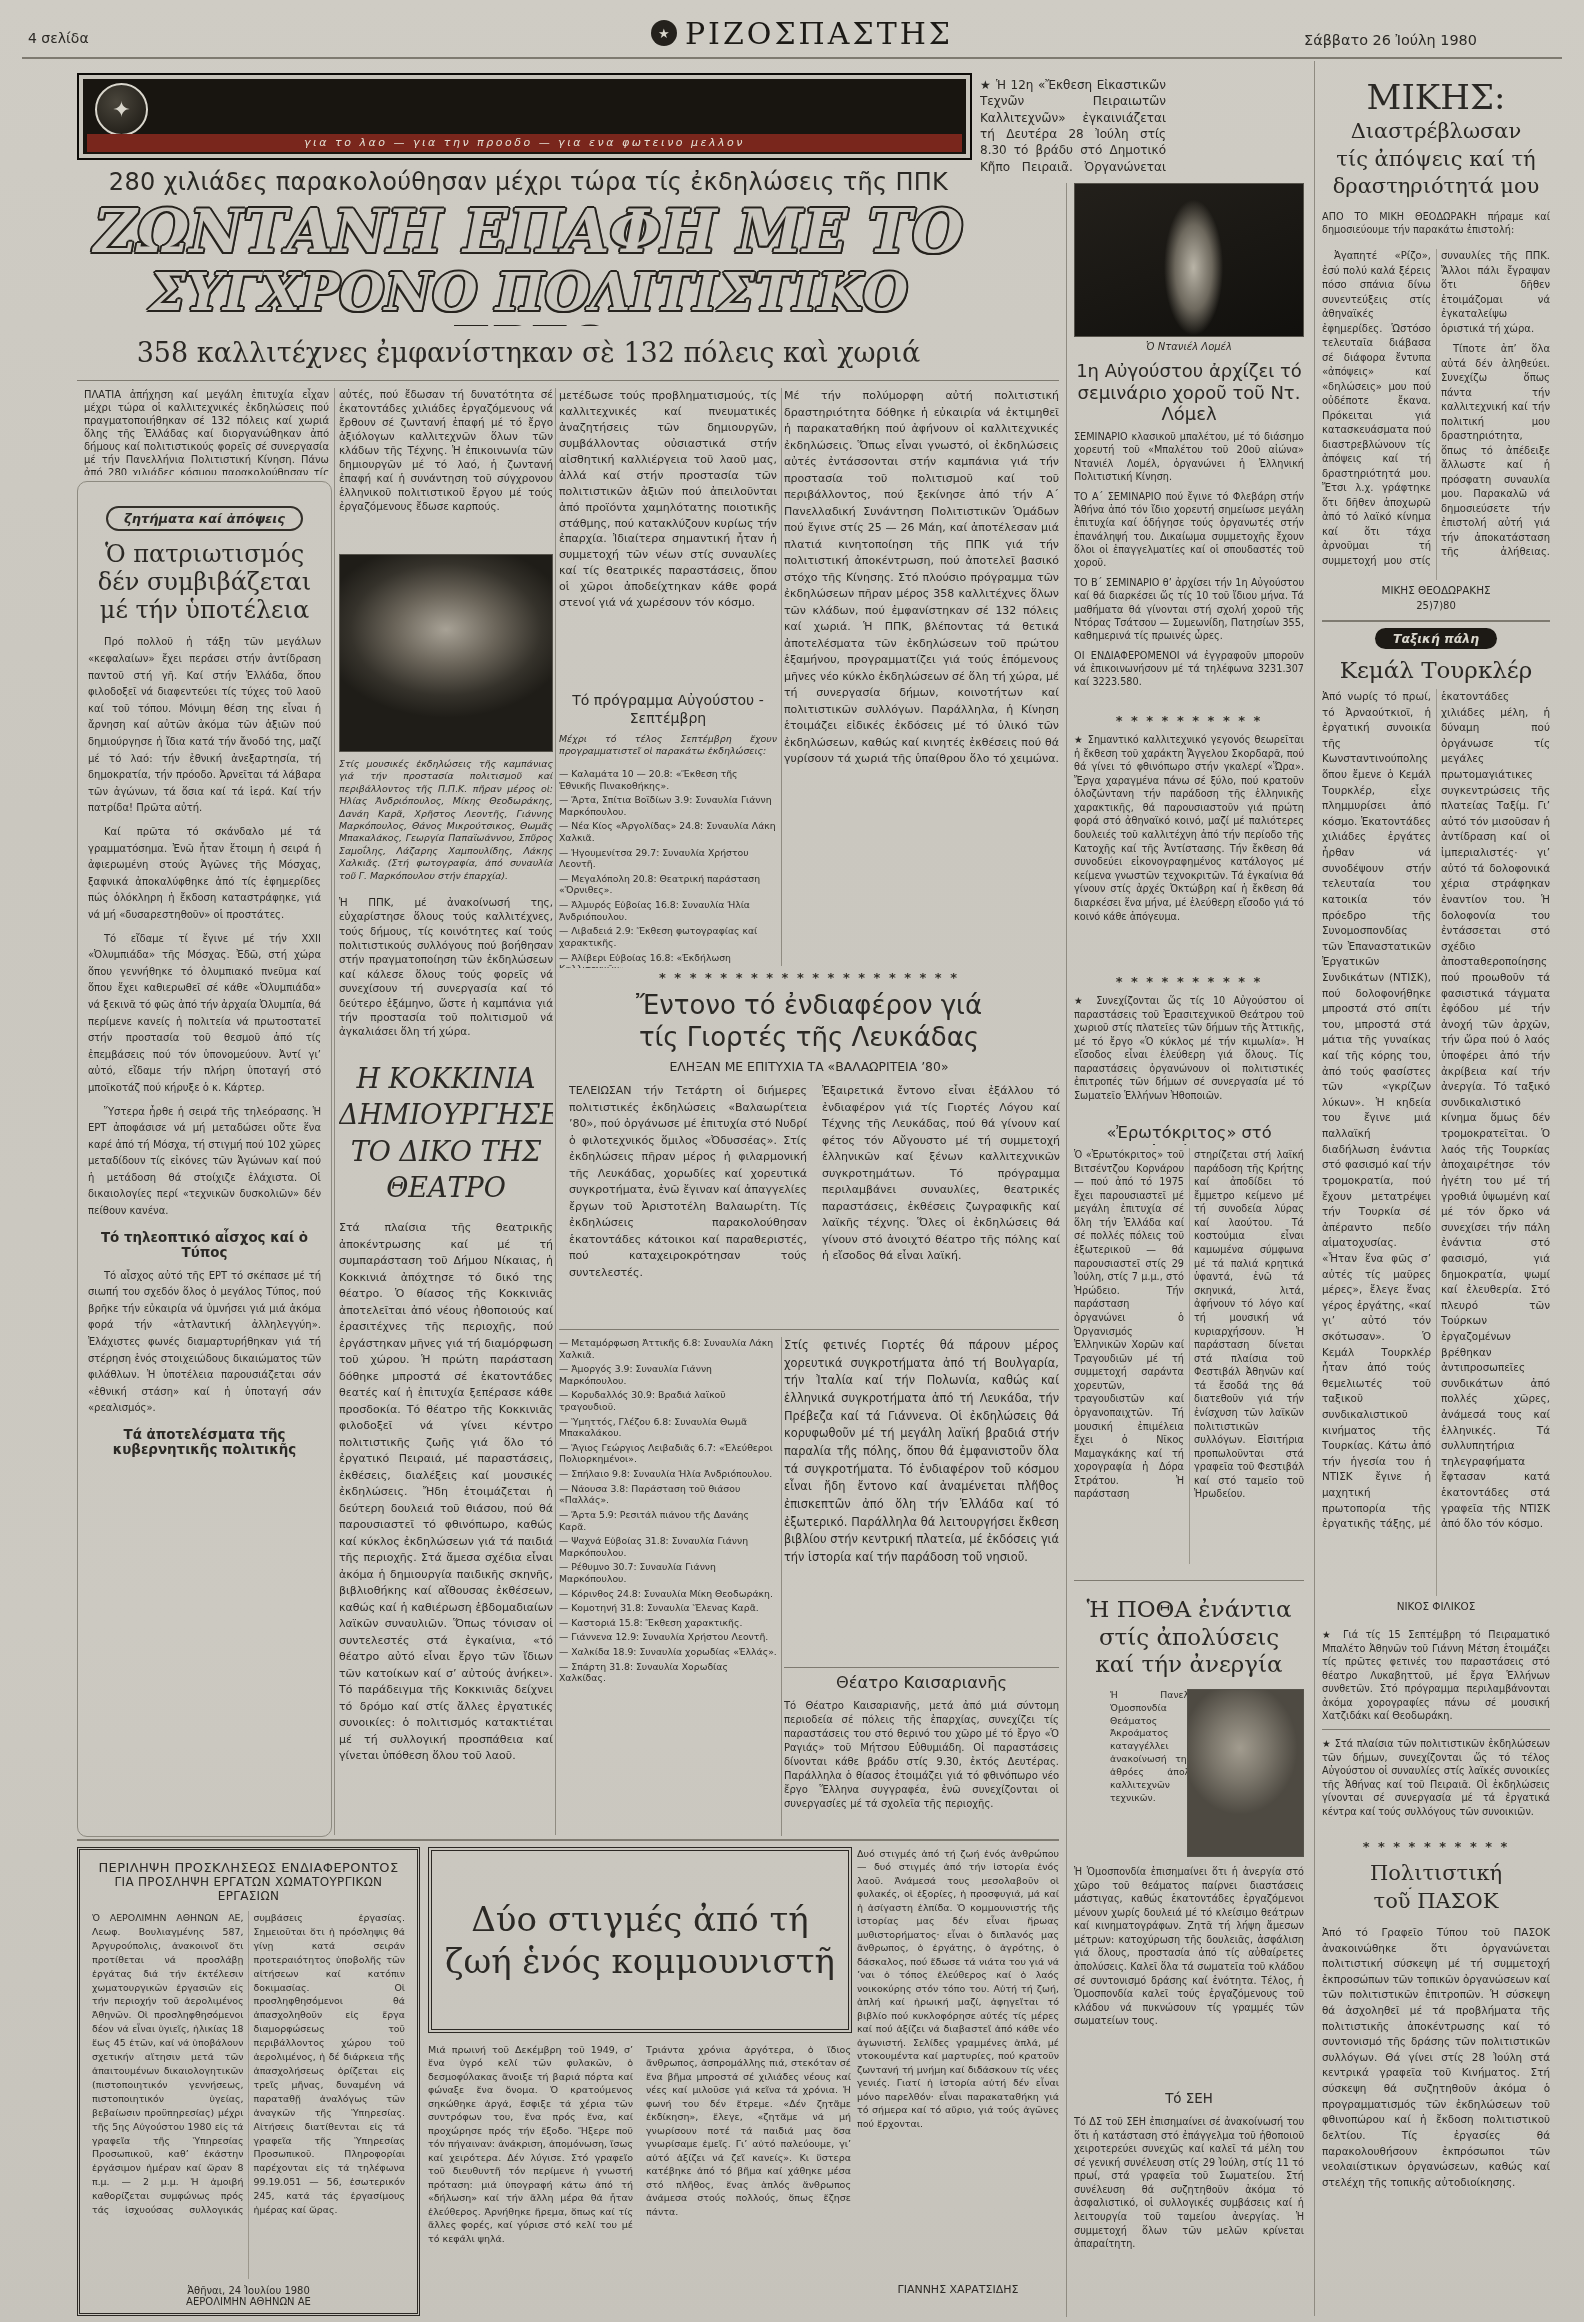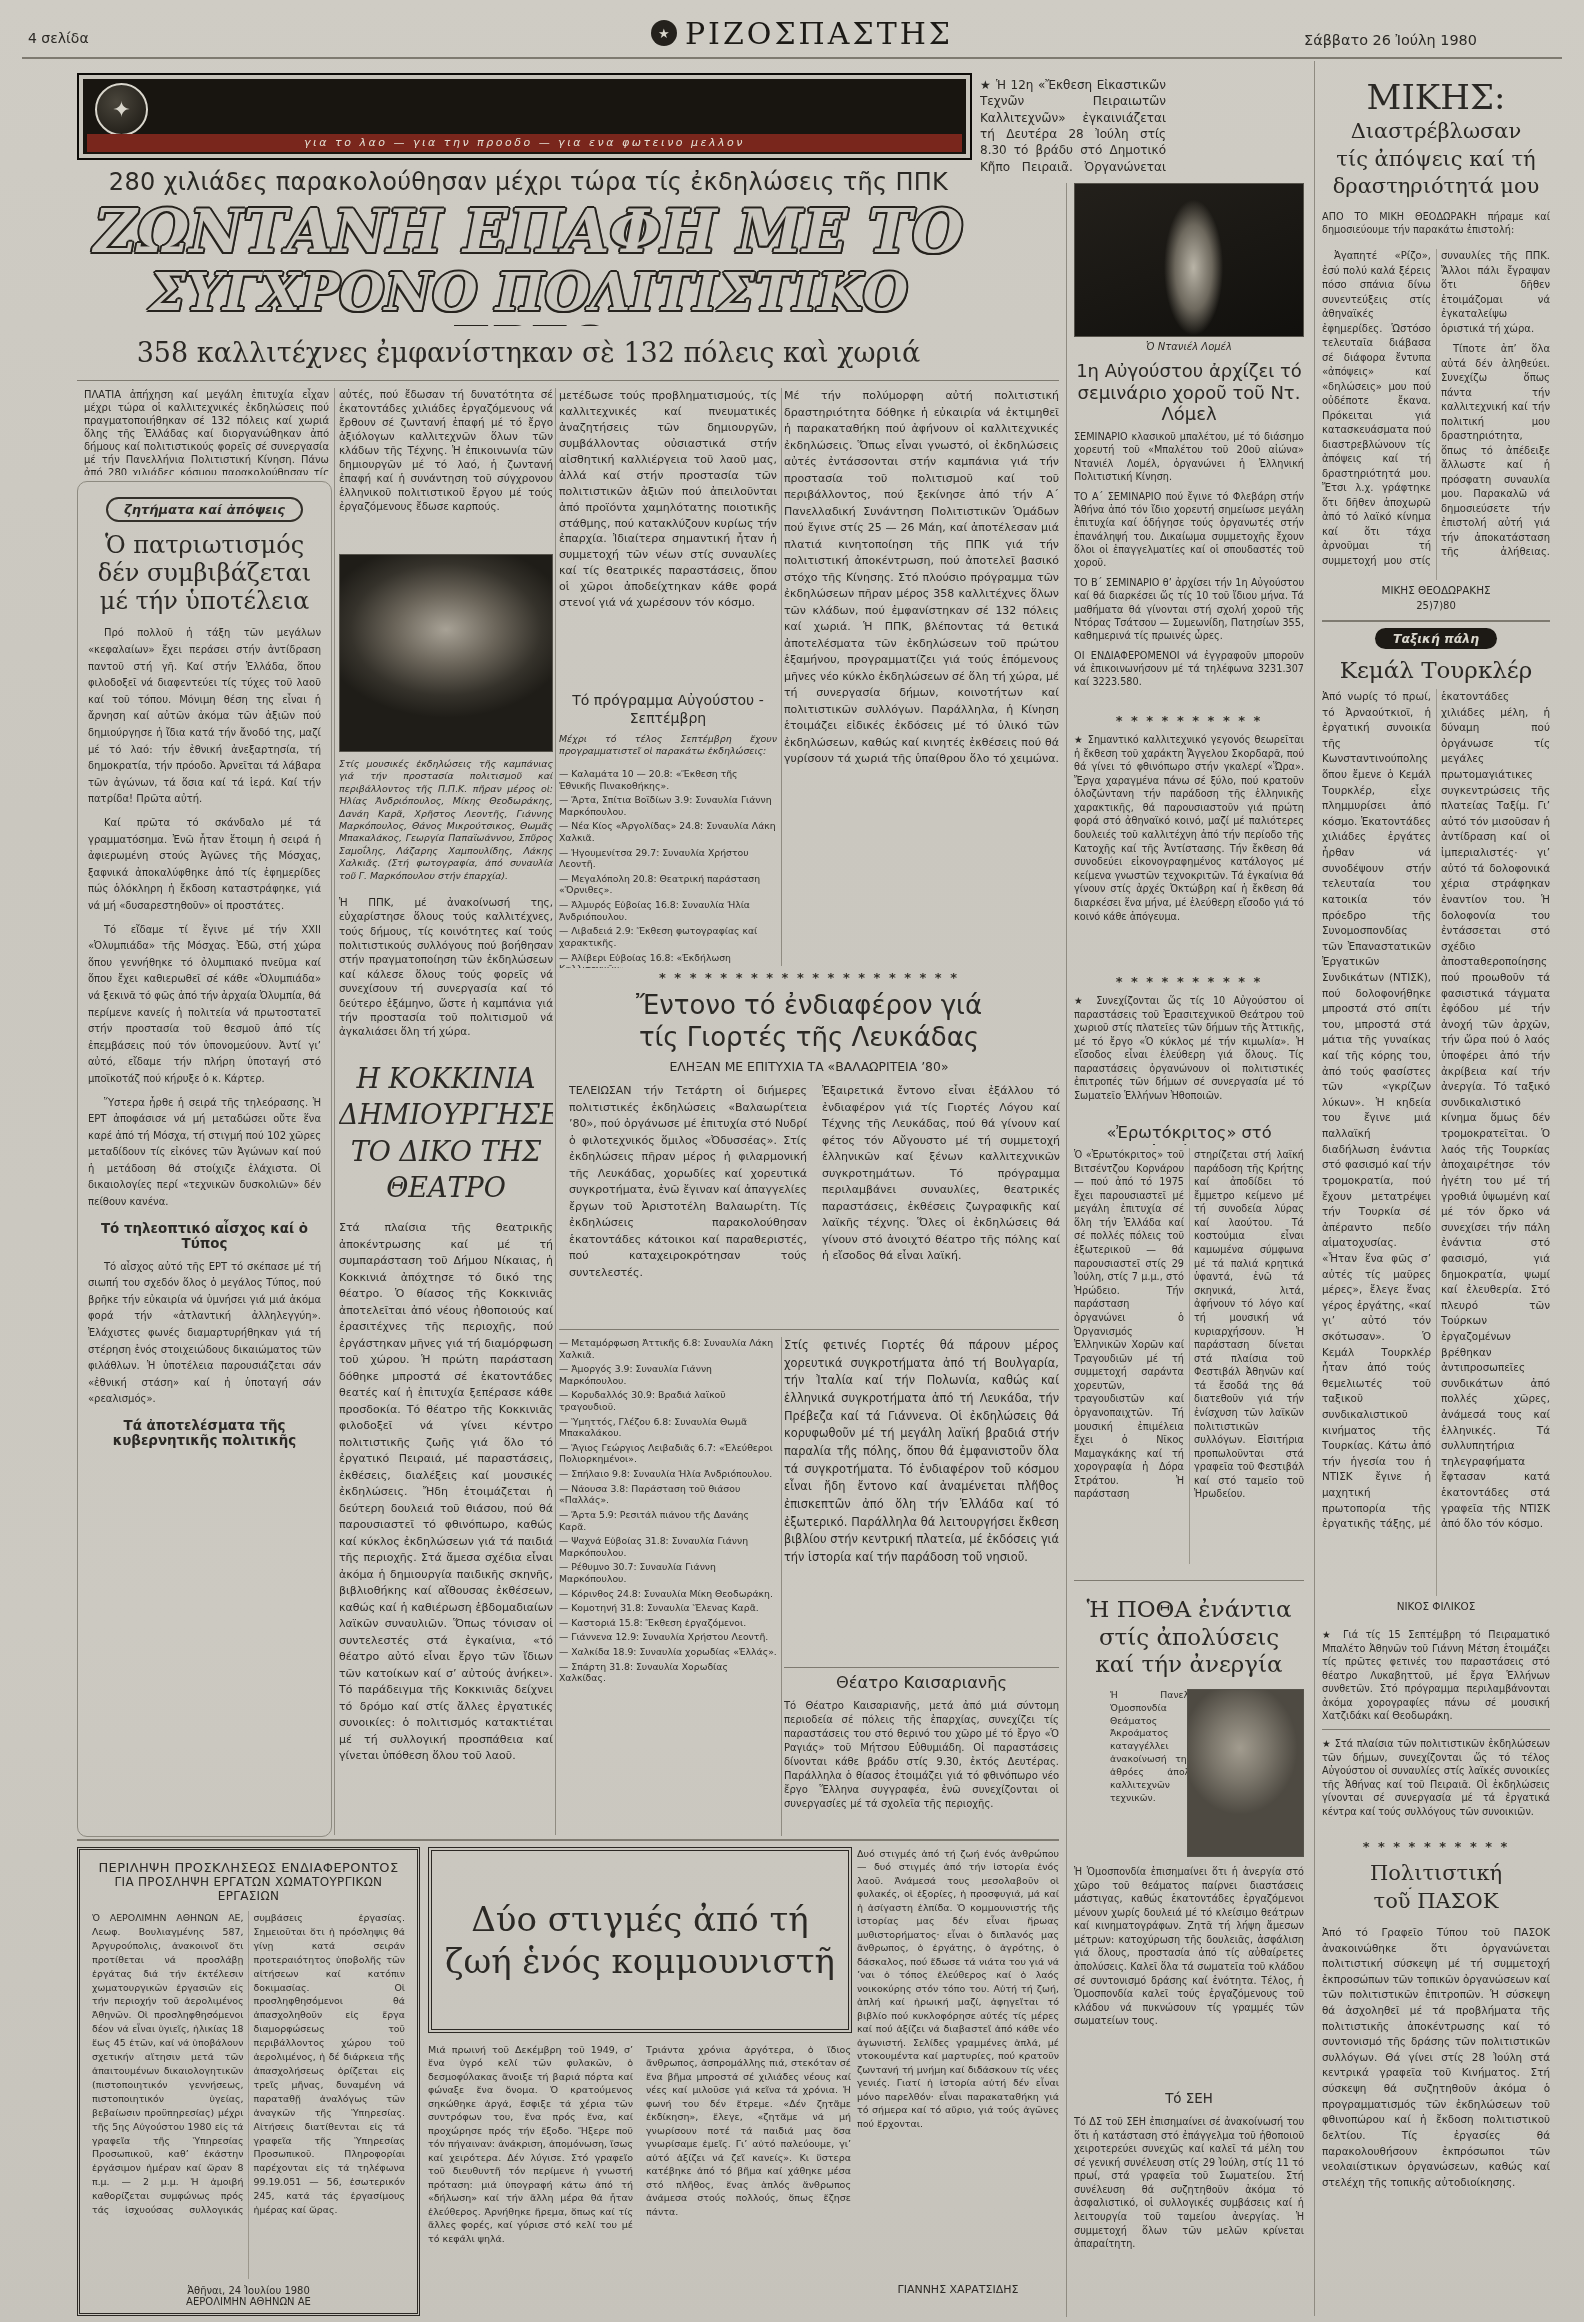--- a/index.html
+++ b/index.html
@@ -27,21 +27,21 @@
           display:flex;align-items:center}
   .bemblem{width:53px;height:53px;border-radius:50%;border:2px solid #d9d6cc;margin:0 0 14px 16px;flex:0 0 auto;
            background:radial-gradient(circle at 40% 35%,#4a463c,#181510);display:flex;align-items:center;justify-content:center;
            color:#d9d6cc;font-size:22px}
   .btitle{flex:1;text-align:center;color:#d9d6cc;font-weight:bold;font-size:33px;letter-spacing:3px;margin-bottom:14px;
           text-shadow:1px 1px 0 #000}
   .bstrip{position:absolute;left:8px;right:8px;bottom:6px;height:18px;background:#79261c;color:#e5e0d4;
           font-size:11px;font-style:italic;letter-spacing:2.5px;text-align:center;line-height:18px}
   .memblem{display:inline-flex;width:26px;height:26px;border-radius:50%;background:#24211c;color:#d9d6cc;
            align-items:center;justify-content:center;font-size:13px;margin-right:8px}
-  .pill{display:block;width:fit-content;margin:3px auto 10px;border:2px solid #33302a;border-radius:16px;
+  .pill{display:block;width:fit-content;margin:12px auto 10px;border:2px solid #33302a;border-radius:16px;
         padding:3px 16px;font-style:italic;font-weight:bold;font-size:13px}
   .badge{display:block;width:fit-content;margin:0 auto;background:#1d1a15;color:#d9d6cc;border-radius:13px;
          padding:3px 18px;font-style:italic;font-weight:bold;font-size:12.4px}
   .photo{border:1px solid #55524a}
   .ph-concert{background:radial-gradient(ellipse 60% 45% at 50% 38%,#a8a296 0%,#6b655a 40%,#35322b 75%,#1f1d18 100%)}
   .ph-dancer{background:radial-gradient(ellipse 18% 62% at 52% 55%,#b9b4a7 0%,#6d685d 45%,rgba(20,18,14,0) 72%),
              linear-gradient(160deg,#23201b,#11100d)}
   .ph-potha{background:radial-gradient(ellipse 50% 40% at 45% 35%,#a29c8f 0%,#7b766b 50%,#4e4a42 100%)}
   .ep{font-size:10px;line-height:1.66;text-align:justify;margin:1px 0 7px;text-indent:16px}
   .esub{font-weight:bold;font-size:13.4px;text-align:center;margin:10px 0 8px;text-indent:0}
@@ -119,21 +119,21 @@
     <div class="ple">— Κορυδαλλός 30.9: Βραδιά λαϊκοῦ τραγουδιοῦ.</div>
     <div class="ple">— Ὑμηττός, Γλέζου 6.8: Συναυλία Θωμᾶ Μπακαλάκου.</div>
     <div class="ple">— Ἅγιος Γεώργιος Λειβαδιᾶς 6.7: «Ἐλεύθεροι Πολιορκημένοι».</div>
     <div class="ple">— Σπήλαιο 9.8: Συναυλία Ἠλία Ἀνδριόπουλου.</div>
     <div class="ple">— Νάουσα 3.8: Παράσταση τοῦ θιάσου «Παλλάς».</div>
     <div class="ple">— Ἄρτα 5.9: Ρεσιτάλ πιάνου τῆς Δανάης Καρᾶ.</div>
     <div class="ple">— Ψαχνά Εὐβοίας 31.8: Συναυλία Γιάννη Μαρκόπουλου.</div>
     <div class="ple">— Ρέθυμνο 30.7: Συναυλία Γιάννη Μαρκόπουλου.</div>
     <div class="ple">— Κόρινθος 24.8: Συναυλία Μίκη Θεοδωράκη.</div>
     <div class="ple">— Κομοτηνή 31.8: Συναυλία Ἕλενας Καρᾶ.</div>
-    <div class="ple">— Καστοριά 15.8: Ἔκθεση ἐργαζόμενοι.</div>
+    <div class="ple">— Καστοριά 15.8: Ἔκθεση χαρακτικῆς.</div>
     <div class="ple">— Γιάννενα 12.9: Συναυλία Χρήστου Λεοντῆ.</div>
     <div class="ple">— Χαλκίδα 18.9: Συναυλία χορωδίας «Ἑλλάς».</div>
     <div class="ple">— Σπάρτη 31.8: Συναυλία Χορωδίας Χαλκίδας.</div>
   </div>
 
   <div class="b j" style="left:784px;top:1337px;width:275px;height:325px;font-size:11.4px;line-height:1.55">Στίς φετινές Γιορτές θά πάρουν μέρος χορευτικά συγκροτήματα ἀπό τή Βουλγαρία, τήν Ἰταλία καί τήν Πολωνία, καθώς καί ἑλληνικά συγκροτήματα ἀπό τή Λευκάδα, τήν Πρέβεζα καί τά Γιάννενα. Οἱ ἐκδηλώσεις θά κορυφωθοῦν μέ τή μεγάλη λαϊκή βραδιά στήν παραλία τῆς πόλης, ὅπου θά ἐμφανιστοῦν ὅλα τά συγκροτήματα. Τό ἐνδιαφέρον τοῦ κόσμου εἶναι ἤδη ἔντονο καί ἀναμένεται πλῆθος ἐπισκεπτῶν ἀπό ὅλη τήν Ἑλλάδα καί τό ἐξωτερικό. Παράλληλα θά λειτουργήσει ἔκθεση βιβλίου στήν κεντρική πλατεία, μέ ἐκδόσεις γιά τήν ἱστορία καί τήν παράδοση τοῦ νησιοῦ.</div>
   <div class="b rule" style="left:784px;top:1667px;width:275px;height:1px"></div>
   <div class="b bold c" style="left:784px;top:1673px;width:275px;height:22px;font-size:16.3px">Θέατρο Καισαριανῆς</div>
   <div class="b j" style="left:784px;top:1699px;width:275px;height:137px;font-size:10px;line-height:1.4">Τό Θέατρο Καισαριανῆς, μετά ἀπό μιά σύντομη περιοδεία σέ πόλεις τῆς ἐπαρχίας, συνεχίζει τίς παραστάσεις του στό θερινό του χῶρο μέ τό ἔργο «Ὁ Ραγιάς» τοῦ Μήτσου Εὐθυμιάδη. Οἱ παραστάσεις δίνονται κάθε βράδυ στίς 9.30, ἐκτός Δευτέρας. Παράλληλα ὁ θίασος ἑτοιμάζει γιά τό φθινόπωρο νέο ἔργο Ἕλληνα συγγραφέα, ἐνῶ συνεχίζονται οἱ συνεργασίες μέ τά σχολεῖα τῆς περιοχῆς.</div>
 

